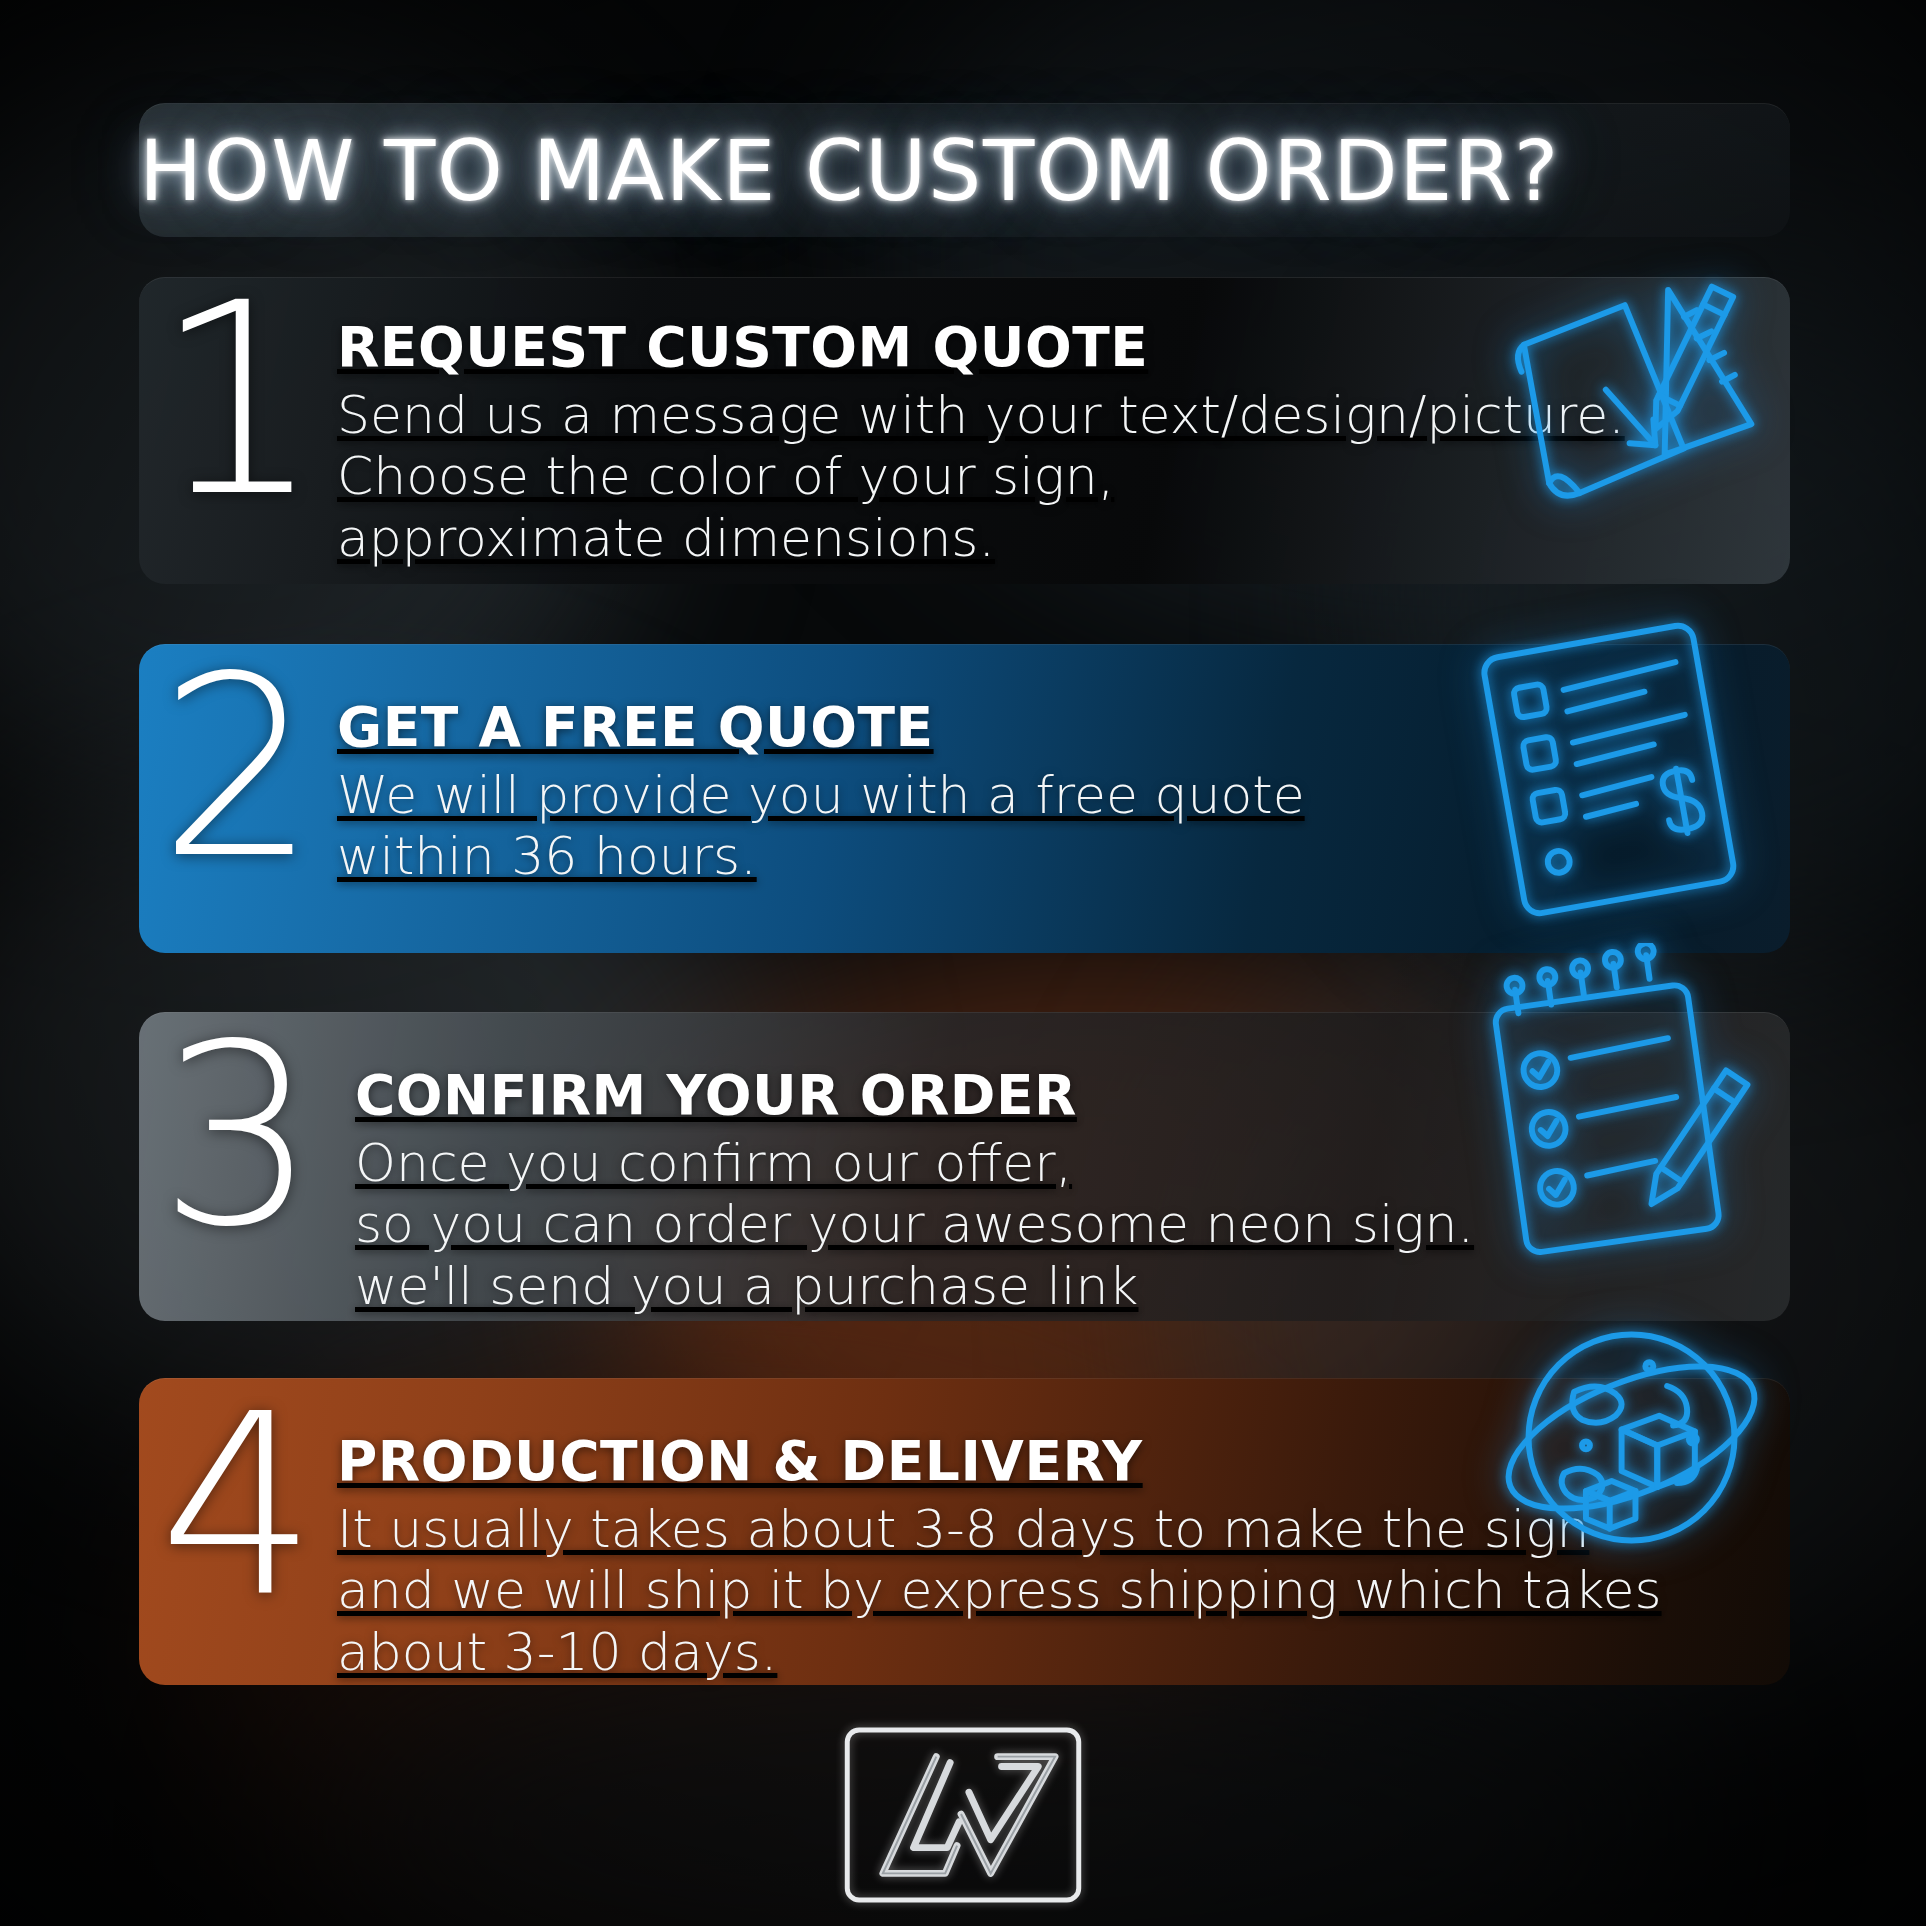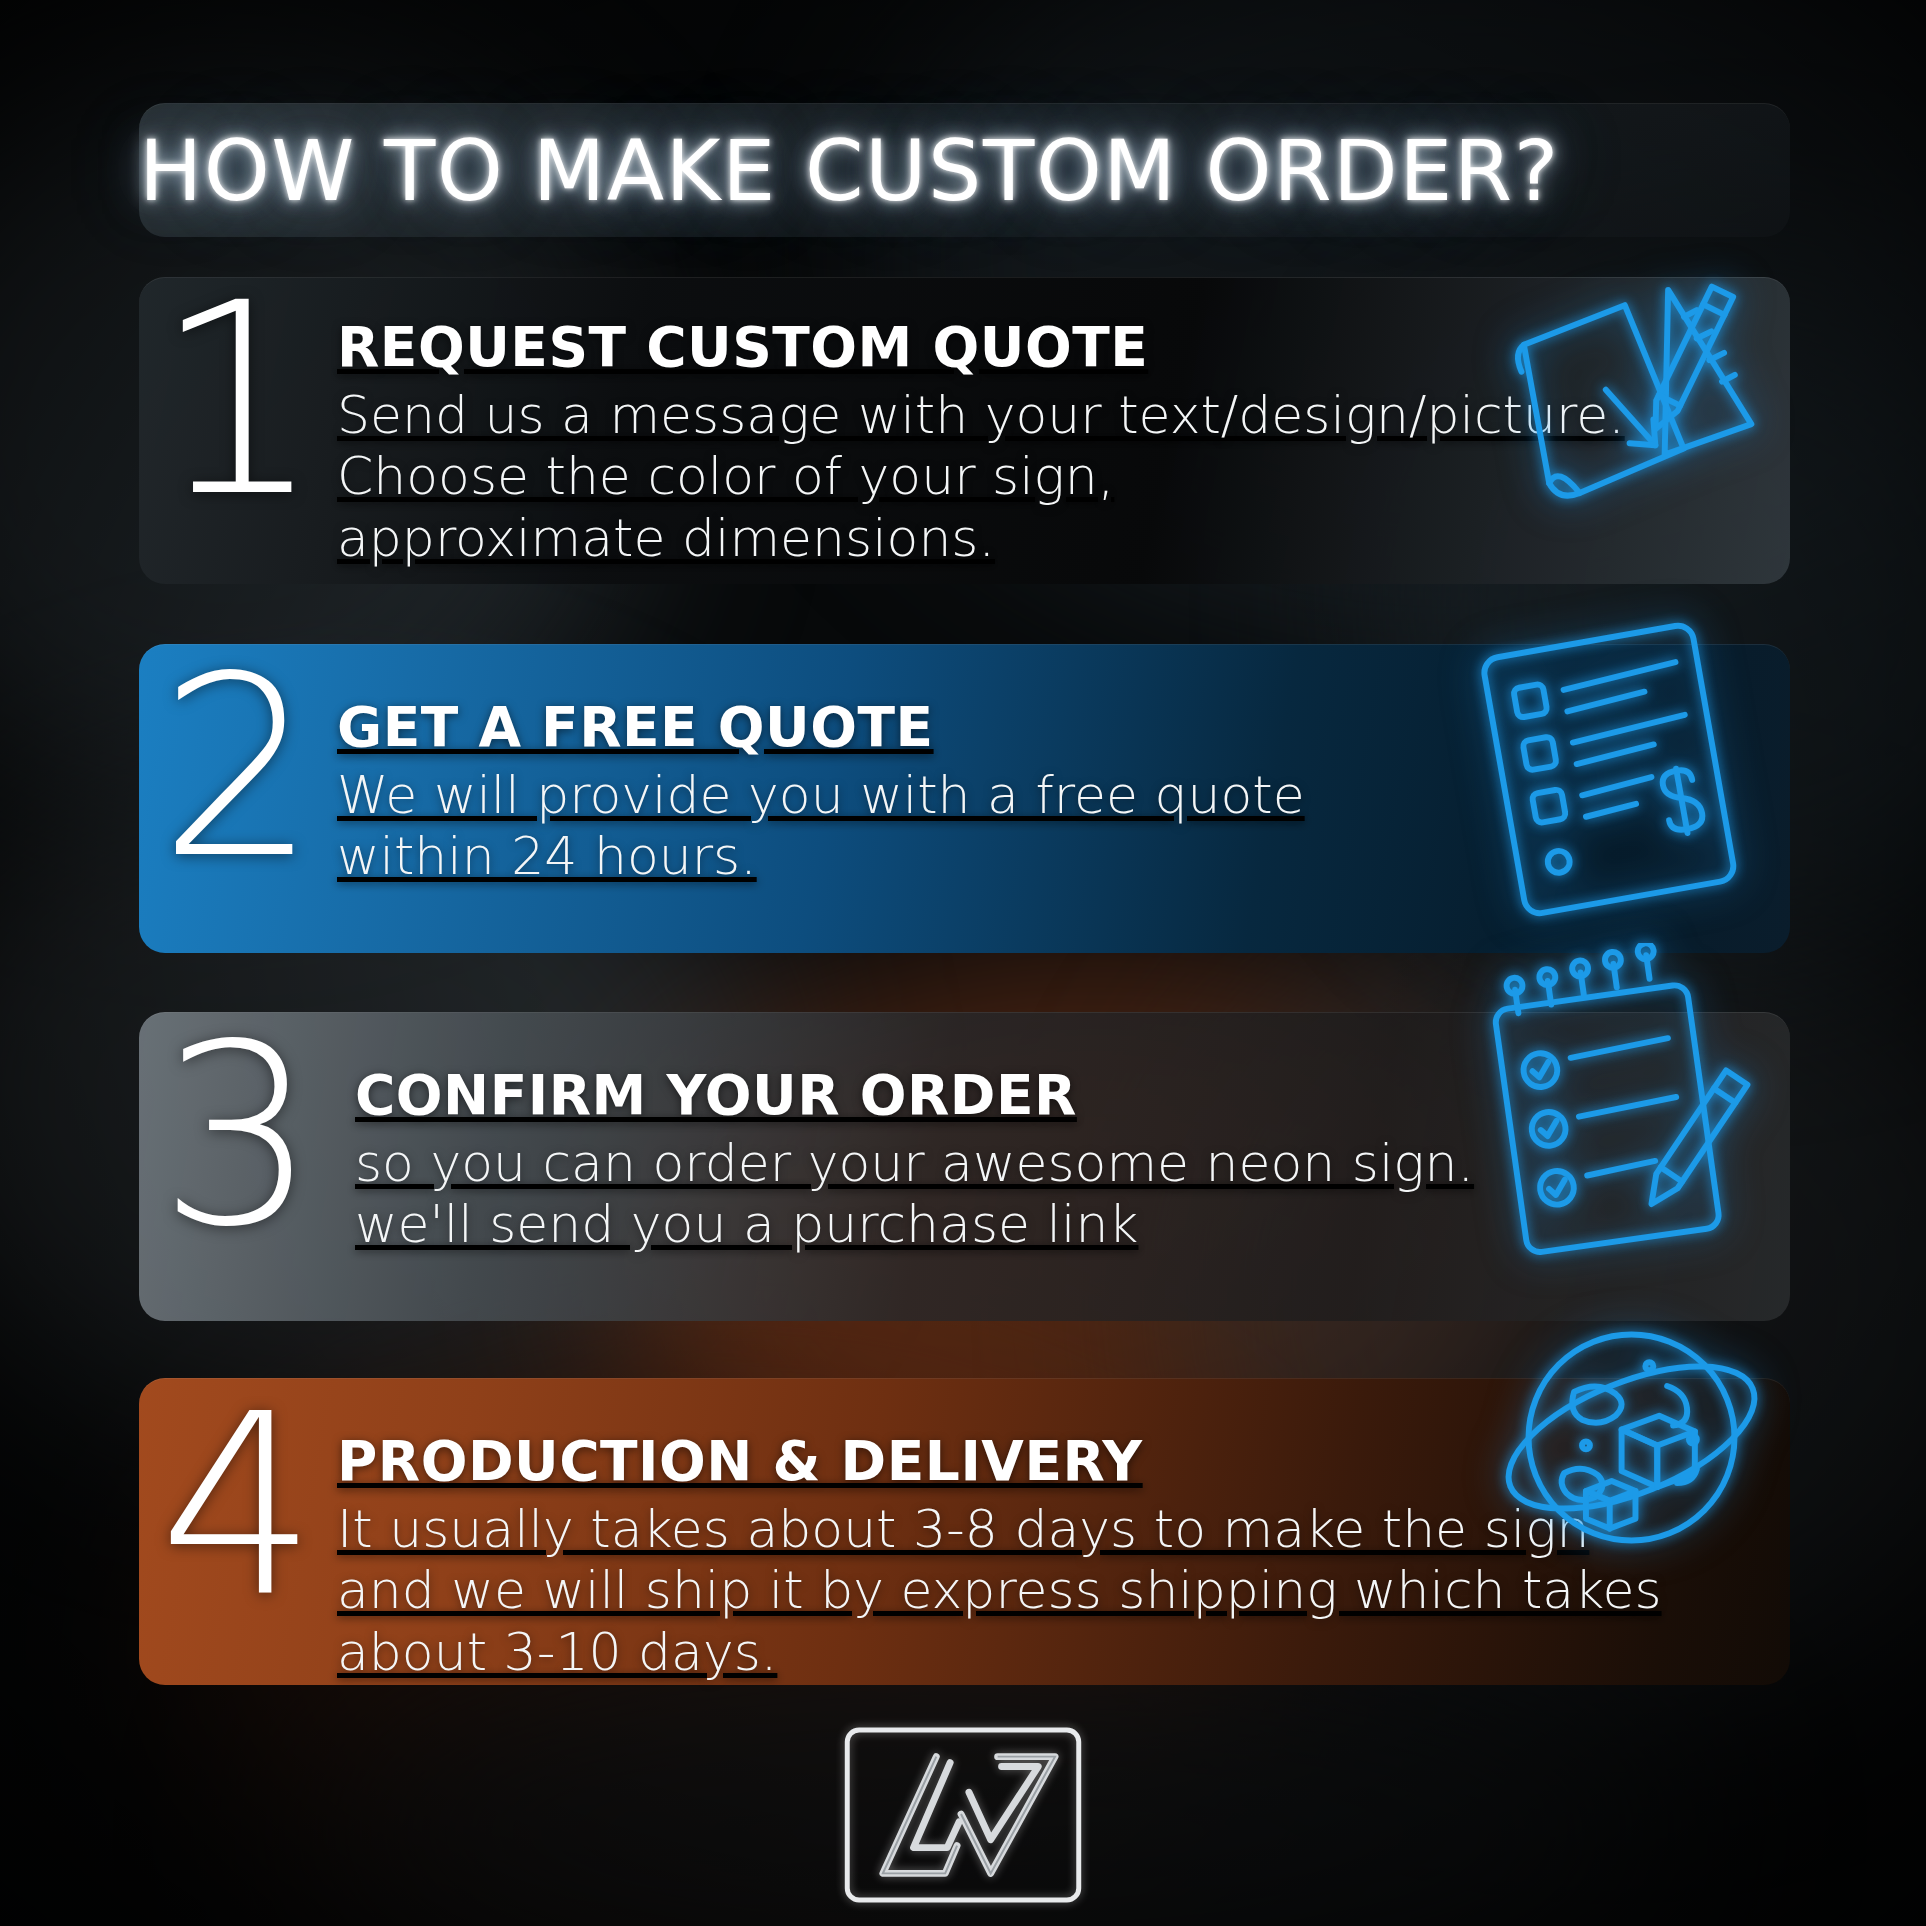--- a/index.html
+++ b/index.html
@@ -205,21 +205,21 @@
   </div>
 
   <div class="card" id="card2">
     <div class="card-bg"></div>
     <div class="card-inner">
       <div class="step-num">2</div>
       <div class="step-body">
         <div class="step-title">GET A FREE QUOTE</div>
         <div class="step-lines">
           <div>We will provide you with a free quote</div>
-          <div>within 24 hours.</div>
+          <div>within 36 hours.</div>
         </div>
       </div>
     </div>
 
     <div class="icon-wrap" id="icon2">
       <svg viewBox="0 0 330 330" fill="none" stroke="#1c9ae8" stroke-width="6" stroke-linecap="round" stroke-linejoin="round">
         <g transform="rotate(-10 165 165)">
           <rect x="58" y="36" width="214" height="262" rx="16"></rect>
           <rect x="84" y="70" width="30" height="30" rx="6"></rect>
           <rect x="84" y="124" width="30" height="30" rx="6"></rect>
@@ -239,20 +239,21 @@
     </div>
   </div>
 
   <div class="card" id="card3">
     <div class="card-bg"></div>
     <div class="card-inner">
       <div class="step-num">3</div>
       <div class="step-body">
         <div class="step-title">CONFIRM YOUR ORDER</div>
         <div class="step-lines">
+          <div>Once you confirm our offer,</div>
           <div>so you can order your awesome neon sign.</div>
           <div>we'll send you a purchase link</div>
         </div>
       </div>
     </div>
 
     <div class="icon-wrap" id="icon3">
       <svg viewBox="0 0 310 330" fill="none" stroke="#1c9ae8" stroke-width="6" stroke-linecap="round" stroke-linejoin="round">
         <g transform="rotate(-8 155 165)">
           <rect x="46" y="52" width="196" height="248" rx="14"></rect>

